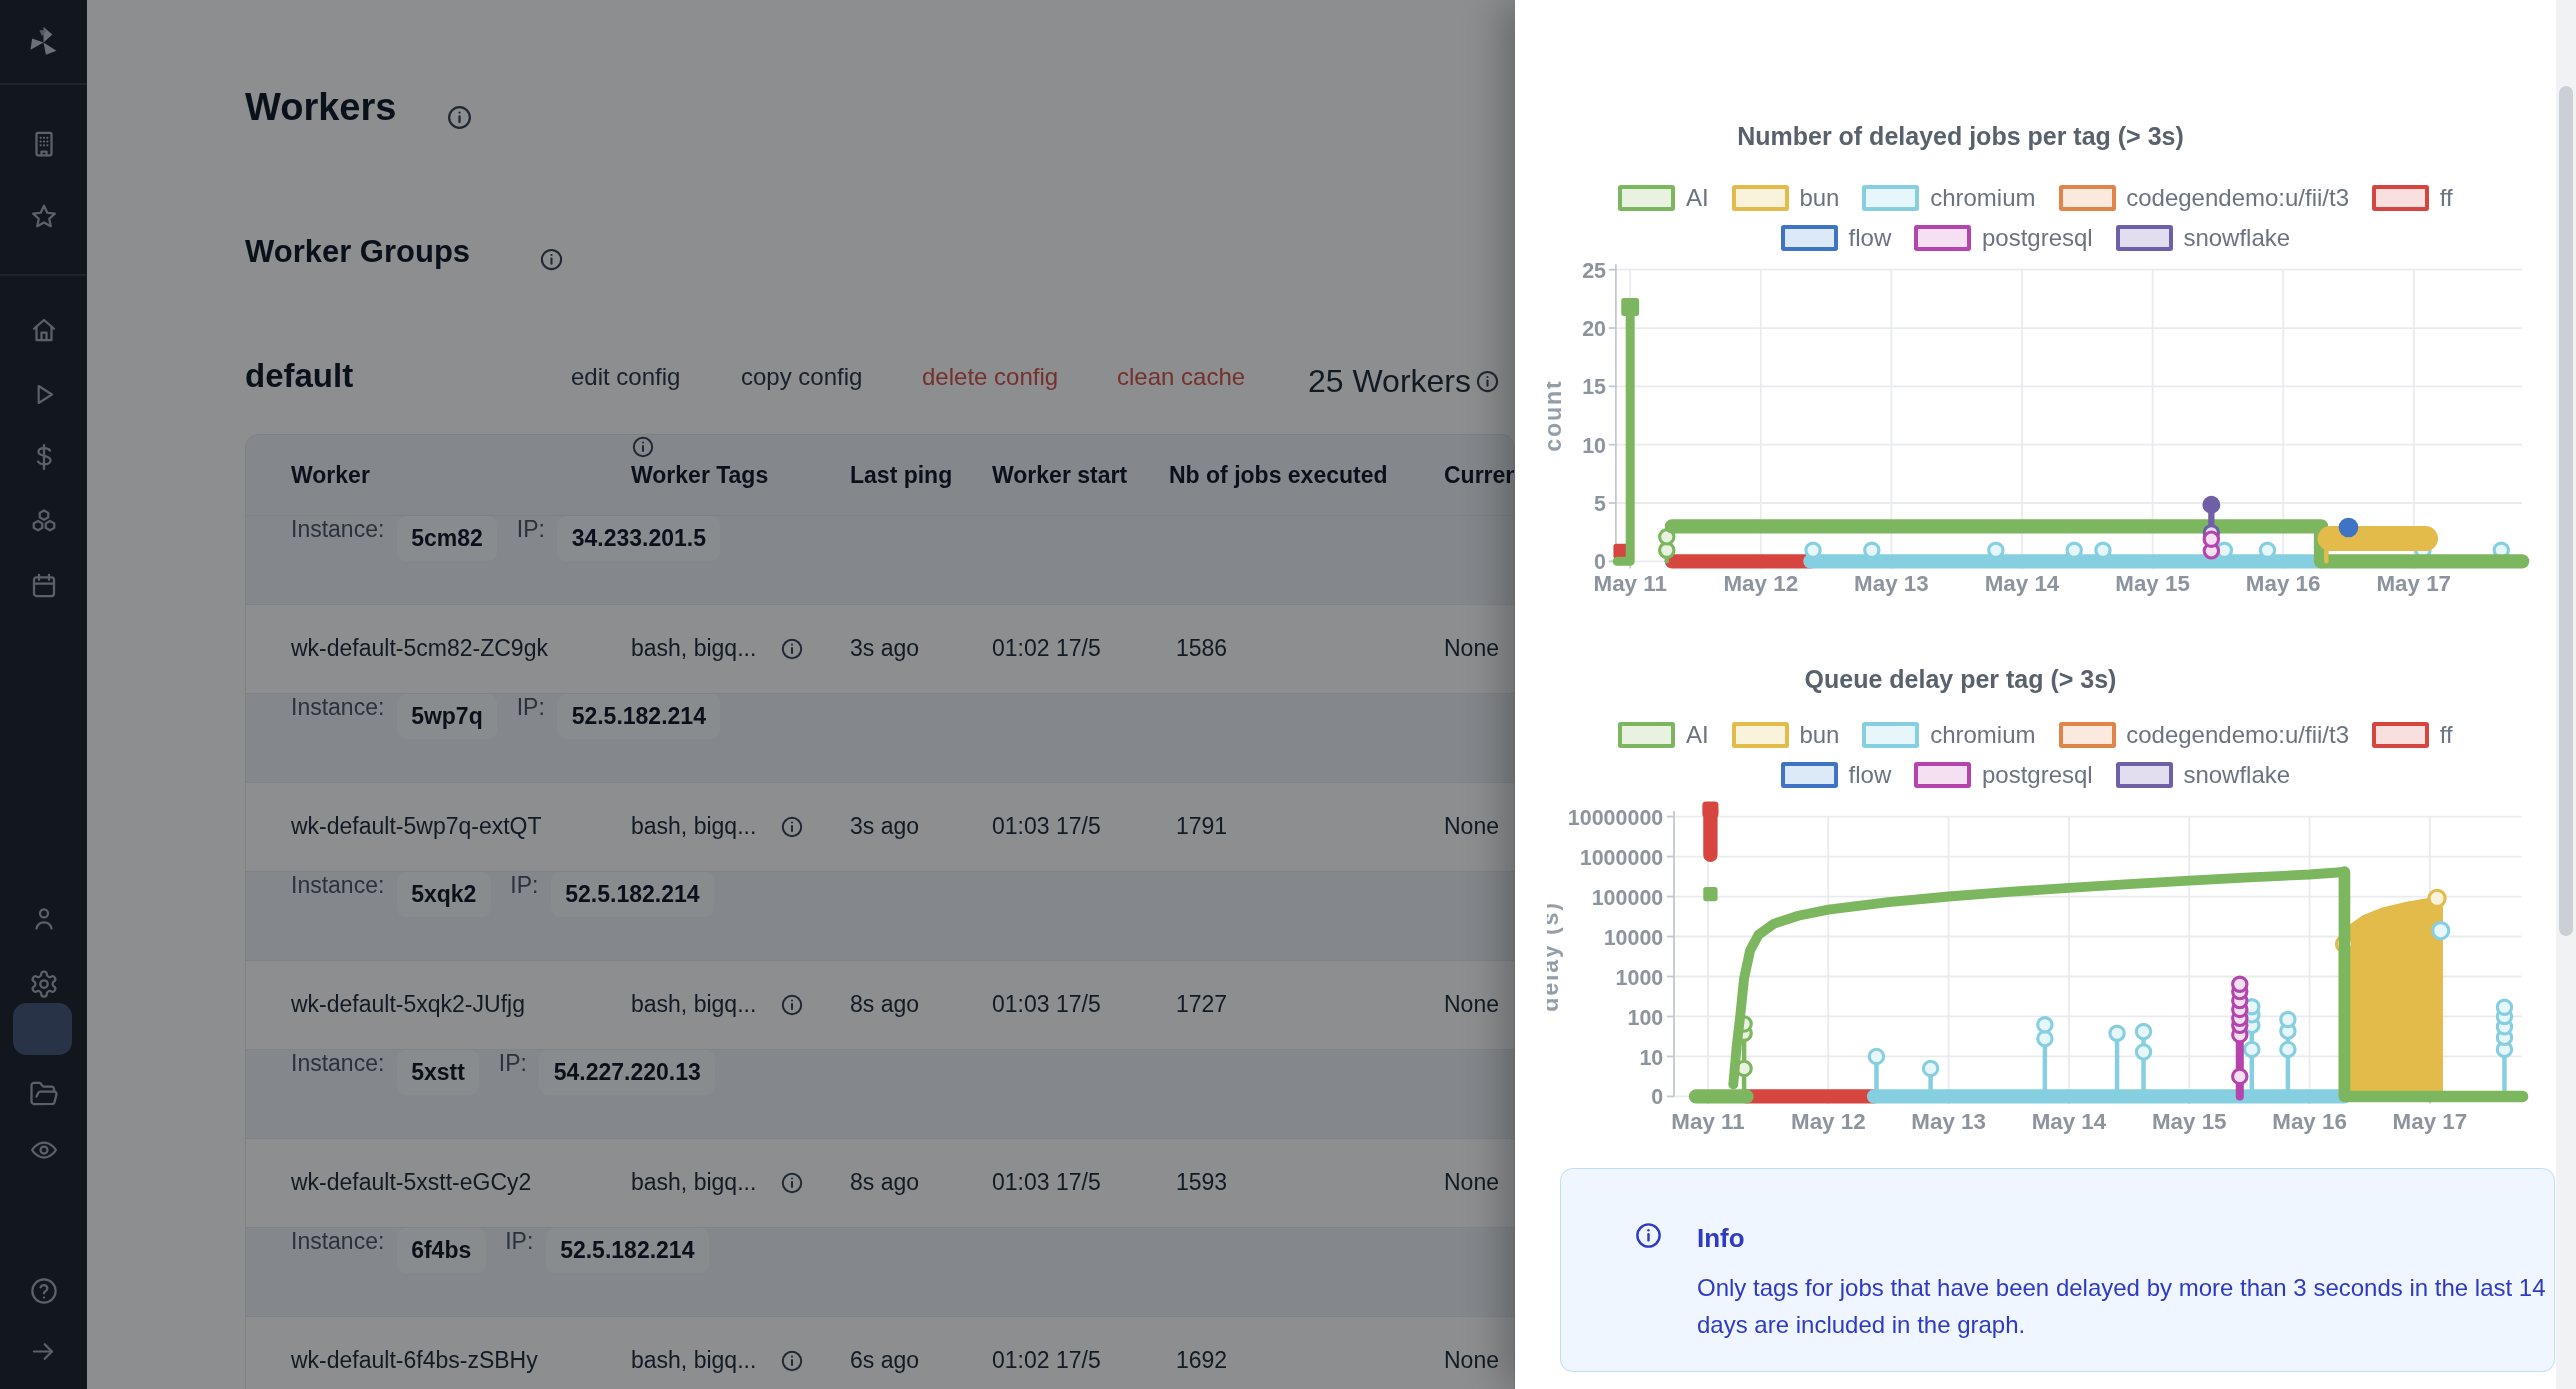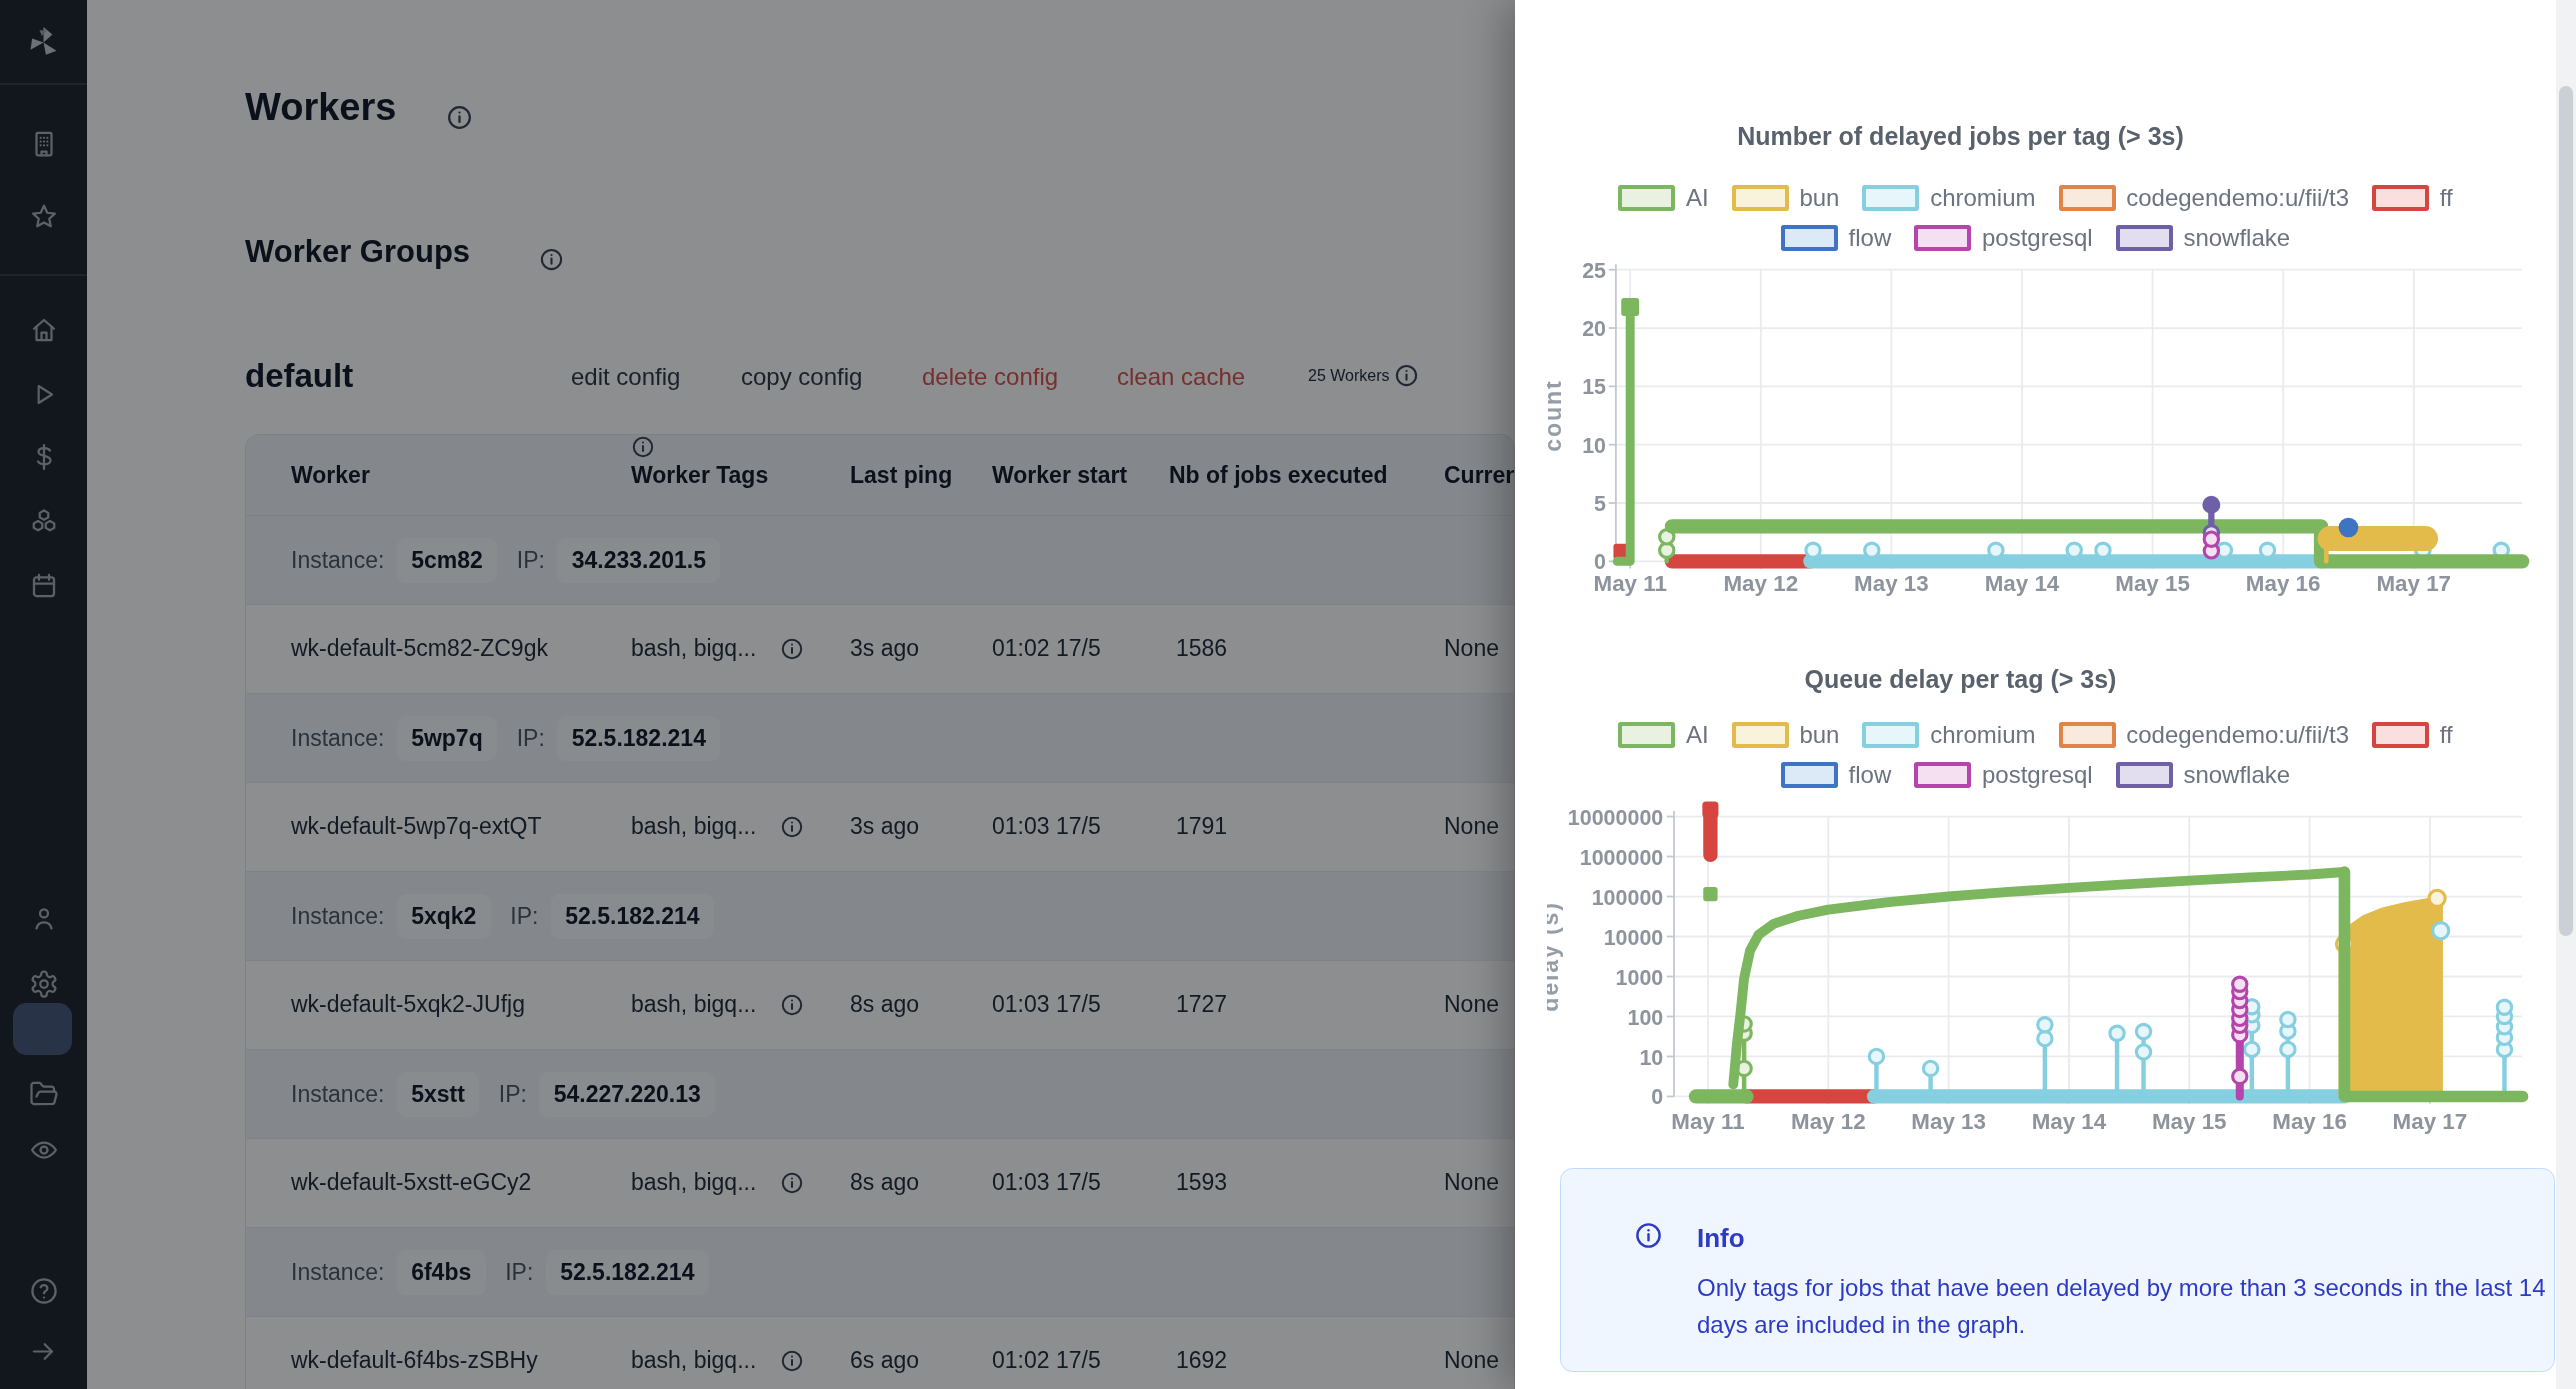--- a/index.html
+++ b/index.html
@@ -18,29 +18,29 @@
   
   .main { position:absolute; left:87px; top:0; right:0; height:1029px; background:#fff; }
   .h1 { position:absolute; left:158px; top:86px; font-size:38px; font-weight:700; color:#111827; }
   .h1-info { position:absolute; left:359px; top:104px; }
   .h2 { position:absolute; left:158px; top:234px; font-size:31px; font-weight:700; color:#111827; }
   .h2-info { position:absolute; left:452px; top:247px; }
   .group-name { position:absolute; left:158px; top:357px; font-size:33px; font-weight:700; color:#111827; }
   .act { position:absolute; top:363px; font-size:24px; font-weight:400; color:#2c3647; cursor:pointer; }
   .act.red { color:#d65248; }
   .a-edit { left:484px; } .a-copy { left:654px; } .a-del { left:835px; } .a-clean { left:1030px; }
-  .wcount { position:absolute; left:1221px; top:363px; font-size:16px; color:#1f2937; display:flex; gap:4px; align-items:center;justify-content:space-between; }
+  .wcount { position:absolute; left:1221px; top:363px; font-size:32px; color:#1f2937; display:flex; gap:4px; align-items:center;justify-content:space-between; }
 
   
   .table { position:absolute; left:158px; top:434px; width:1270px; height:956px; background:#fff;
     border:1.8px solid #e4e7eb; border-bottom:none; border-radius:14.3px 14.3px 0 0; overflow:hidden; }
   .thead { position:relative; height:81px; background:#f1f3f6; border-bottom:1.8px solid #e4e7eb; }
   .thead span { position:absolute; top:0; line-height:81px; font-size:23px; font-weight:600; color:#111827; white-space:nowrap; }
   .row { position:relative; height:89px; border-bottom:1.8px solid #e8eaee; }
-  .row.inst { background:#f1f3f6; display:flex; align-items:center; padding-left:45px; gap:12.5px; }
+  .row.inst { background:#f1f3f6; display:flex; align-items:flex-start; padding-left:45px; gap:12.5px; }
   .row.wk { background:#fff; }
   .row.wk span { position:absolute; top:0; line-height:87px; font-size:23px; color:#1f2937; white-space:nowrap; }
   .c0 { left:45px; } .c1 { left:385px; } .c2 { left:604px; } .c3 { left:746px; } .c4 { left:930px; } .c5 { left:1198px; }
   .muted { font-size:23px; color:#4b5563; }
   .badge { background:#fafbfc; border-radius:9px; padding:9px 14.3px; font-size:23px; font-weight:700; color:#111827; }
   .tagcell { display:inline-flex; align-items:center; gap:10.7px; }
 
   
   .backdrop { position:absolute; inset:0; background:rgba(5,8,14,0.46); z-index:30; }
 

